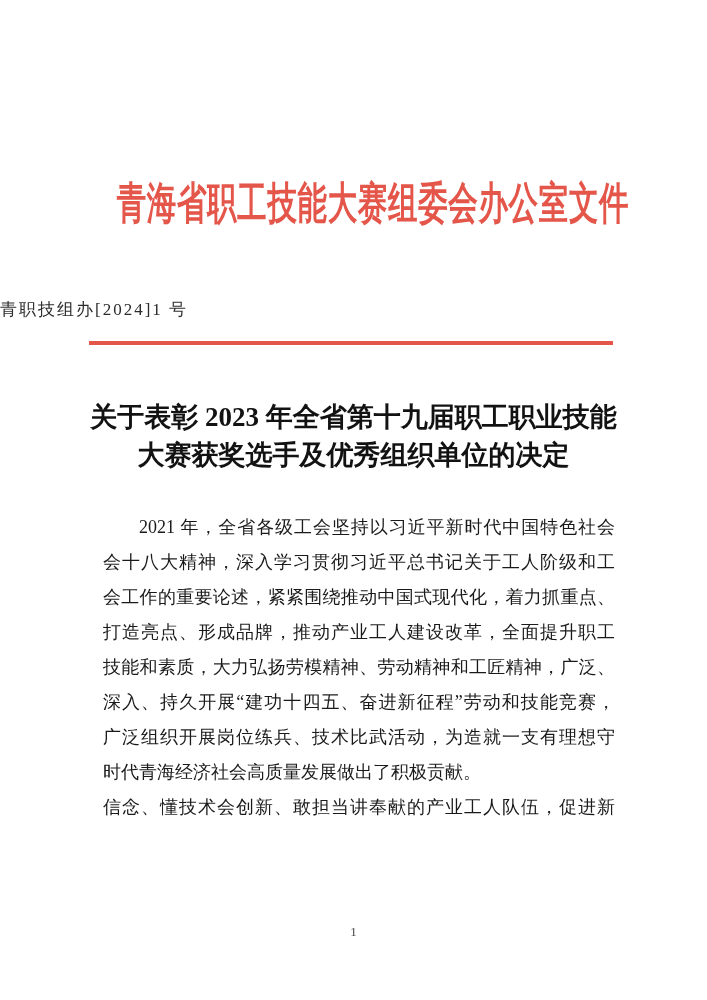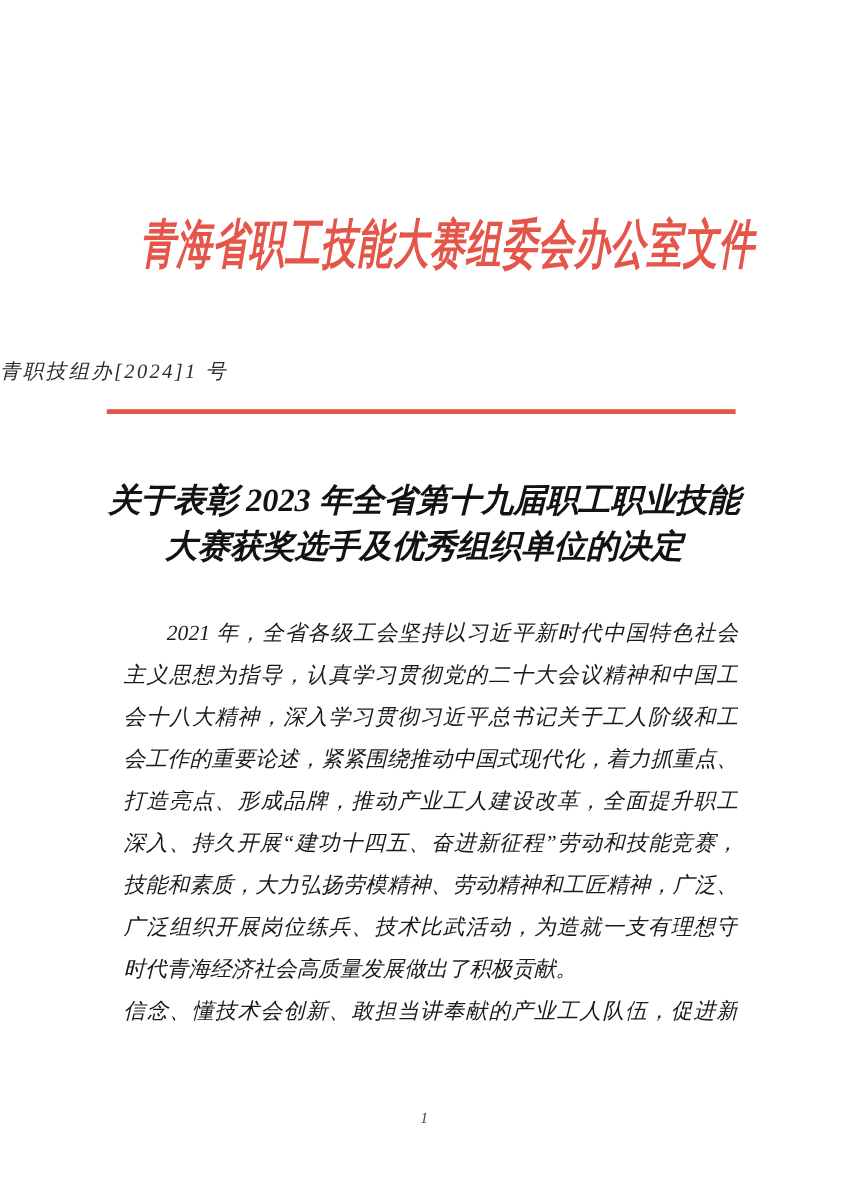--- a/index.html
+++ b/index.html
@@ -8,21 +8,20 @@
     background: #ffffff;
   }
   .page {
     position: relative;
     width: 707px;
     height: 1000px;
     margin: 0 auto;
     background: #ffffff;
     overflow: hidden;
     font-family: "Liberation Serif", "DejaVu Serif", serif;
-    font-style: italic;
   }
   .header-title {
     position: absolute;
     top: 174px;
     left: 0;
     width: 707px;
     text-align: center;
     font-size: 44px;
     font-weight: bold;
     color: #e4554a;
@@ -106,26 +105,25 @@
 
   <div class="red-line"></div>
 
   <div class="doc-title">
     <div class="t-line">关于表彰 2023 年全省第十九届职工职业技能</div>
     <div class="t-line">大赛获奖选手及优秀组织单位的决定</div>
   </div>
 
   <div class="body-text">
     <div class="b-line indent">2021 年，全省各级工会坚持以习近平新时代中国特色社会</div>
-    <div class="b-line">主义思想为指导，认真学习贯彻党的二十大会议精神和中国工</div>
     <div class="b-line">会十八大精神，深入学习贯彻习近平总书记关于工人阶级和工</div>
     <div class="b-line">会工作的重要论述，紧紧围绕推动中国式现代化，着力抓重点、</div>
     <div class="b-line">打造亮点、形成品牌，推动产业工人建设改革，全面提升职工</div>
+    <div class="b-line">技能和素质，大力弘扬劳模精神、劳动精神和工匠精神，广泛、</div>
     <div class="b-line">深入、持久开展“建功十四五、奋进新征程”劳动和技能竞赛，</div>
-    <div class="b-line">技能和素质，大力弘扬劳模精神、劳动精神和工匠精神，广泛、</div>
     <div class="b-line">广泛组织开展岗位练兵、技术比武活动，为造就一支有理想守</div>
     <div class="b-line no-justify">时代青海经济社会高质量发展做出了积极贡献。</div>
     <div class="b-line">信念、懂技术会创新、敢担当讲奉献的产业工人队伍，促进新</div>
   </div>
 
   <div class="page-number">1</div>
 
 </div>
 
 </body></html>

